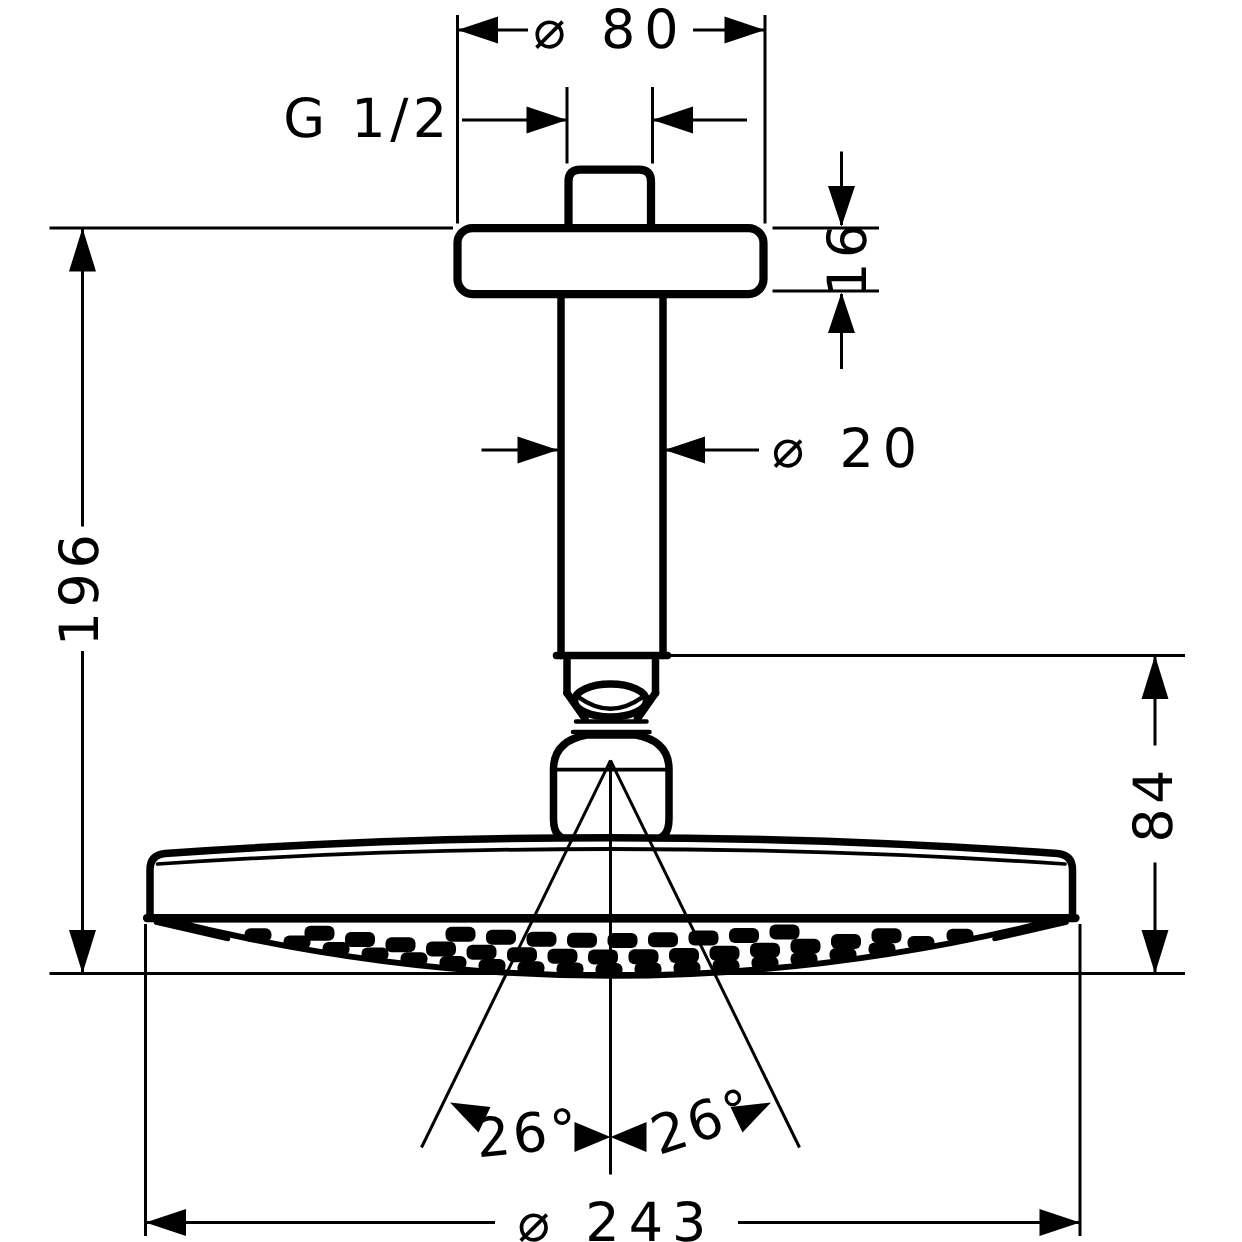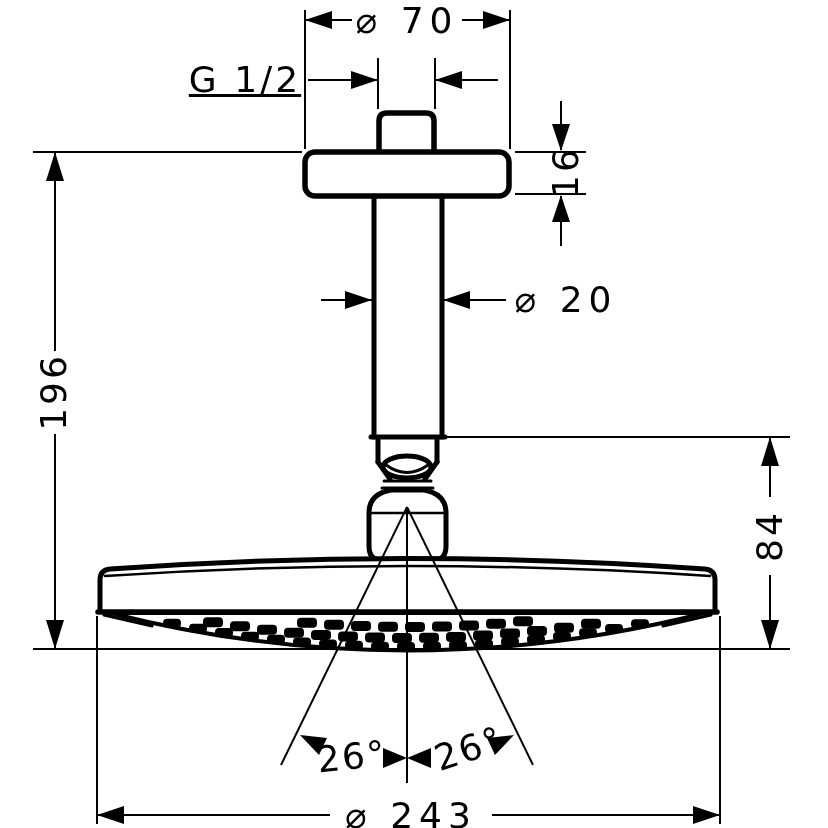--- a/index.html
+++ b/index.html
@@ -135,22 +135,22 @@
         <polygon points="407,758 431,748 431,768"></polygon>
     </g>
 
     <g stroke="#000" stroke-width="2" fill="none">
       <path d="M407,507 V783"></path>
       <path d="M407,507 L281,765"></path>
       <path d="M407,507 L533,765"></path>
     </g>
   </svg>
 
-  <div class="dim-label" style="left:407px;top:21px;">⌀ 70</div>
-  <div class="dim-label tight" style="left:245px;top:80px;text-decoration:underline;">G 1/2</div>
+  <div class="dim-label" style="left:407px;top:21px;">⌀ 80</div>
+  <div class="dim-label tight" style="left:245px;top:80px;">G 1/2</div>
   <div class="dim-label rot" style="left:566px;top:172px;">16</div>
   <div class="dim-label" style="left:566px;top:300px;">⌀ 20</div>
   <div class="dim-label rot" style="left:54px;top:392px;">196</div>
   <div class="dim-label rot" style="left:770px;top:536px;">84</div>
   <div class="dim-label angL" style="left:352px;top:757px;">26°</div>
   <div class="dim-label angR" style="left:469px;top:749px;">26°</div>
   <div class="dim-label" style="left:411px;top:816px;">⌀ 243</div>
 </div>
 
 </body></html>

